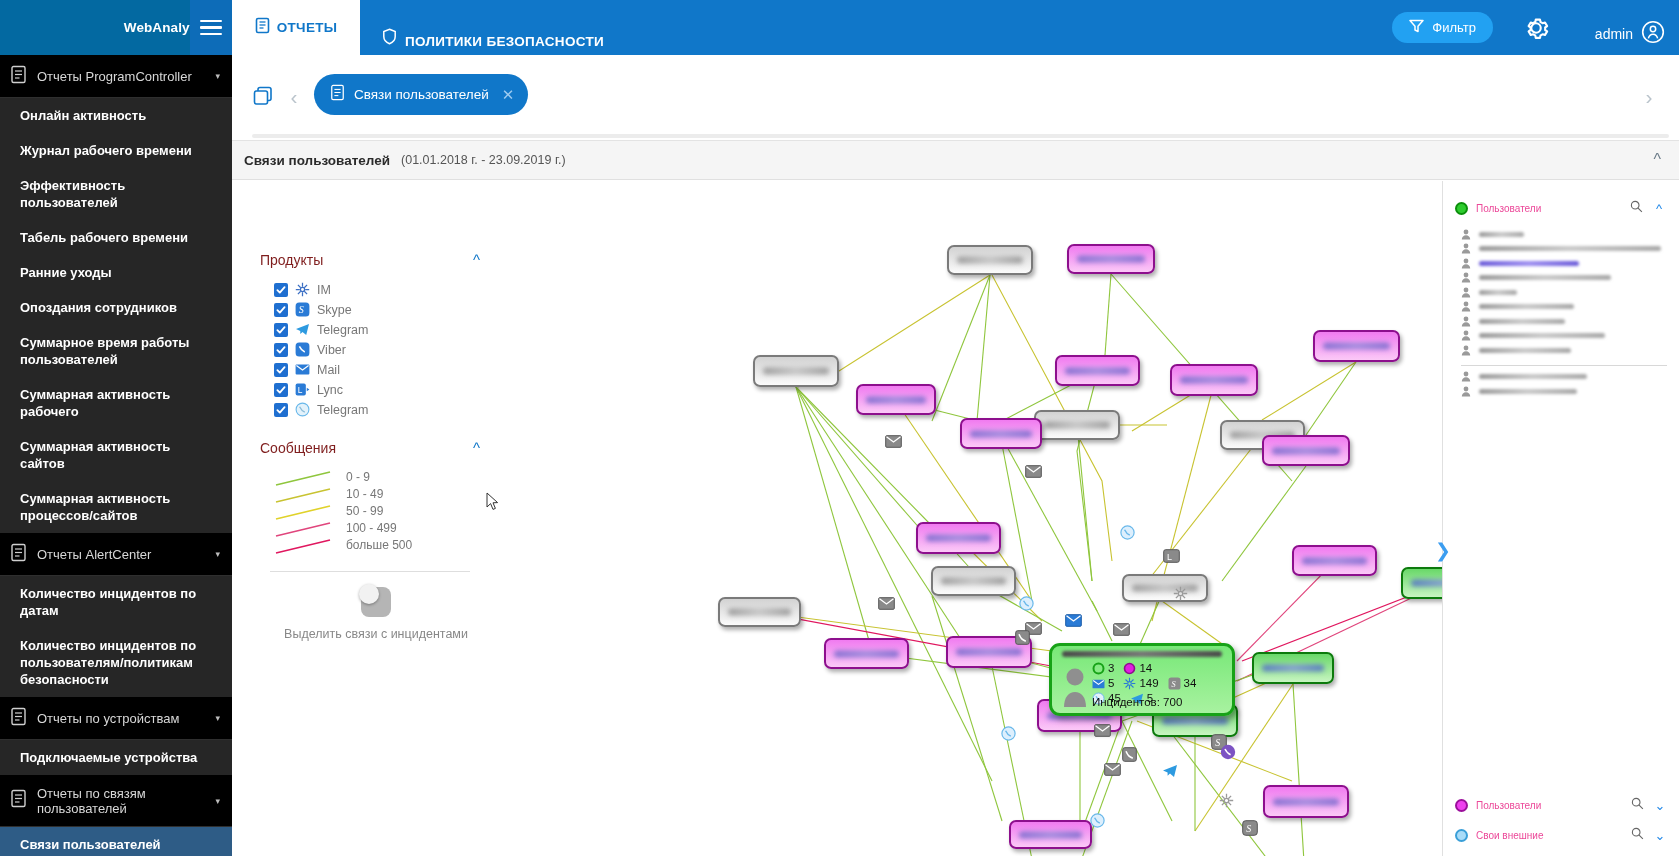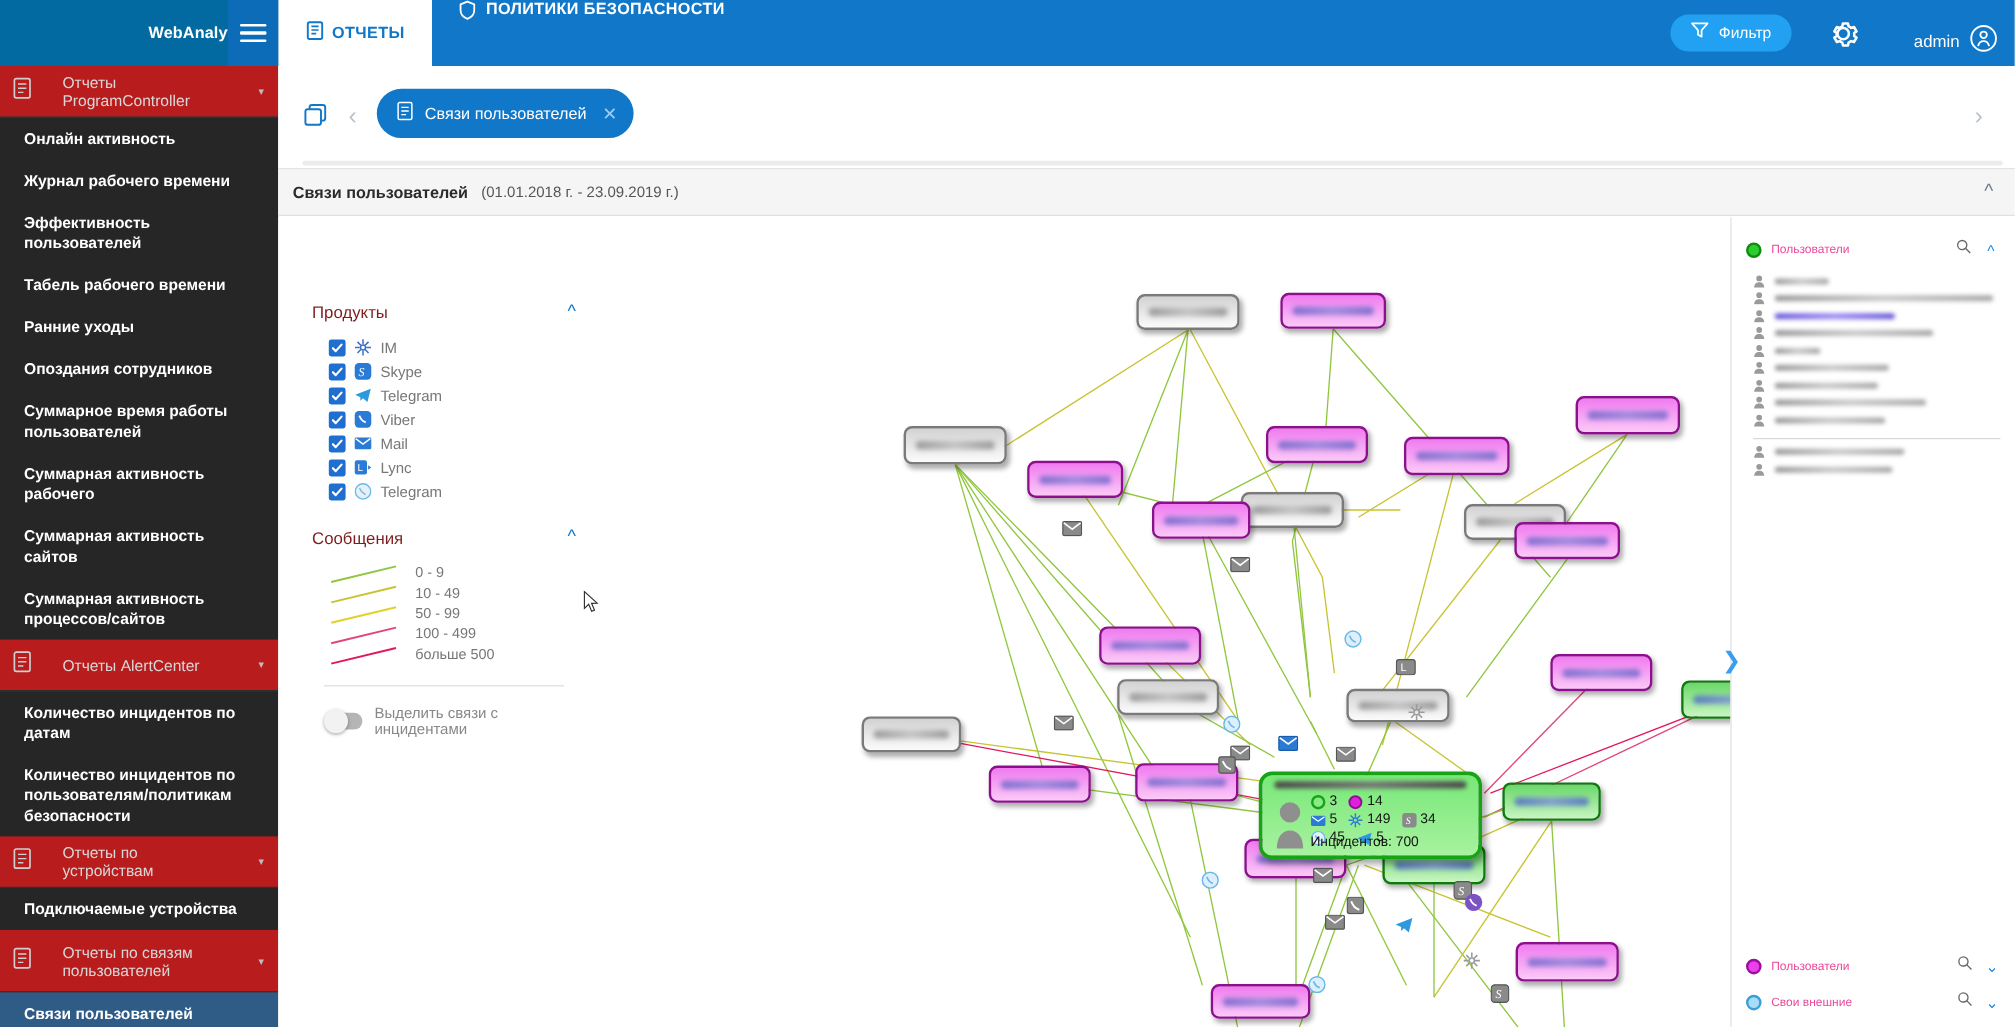--- a/index.html
+++ b/index.html
@@ -24,42 +24,42 @@
   }
   .burger span { display:block; width:22px; height:2.5px; background:#fff; border-radius:1px; }
 
   .tab-reports {
     position:absolute; left:232px; top:0; width:128px; height:55px; background:#fff;
     display:flex; align-items:center; justify-content:center; gap:7px; cursor:pointer;
   }
   .tab-reports .lbl { color:#1077c9; font-size:13.5px; font-weight:bold; letter-spacing:.3px; }
   .tab-policies {
     position:absolute; left:360px; top:0; height:49px;
-    display:flex; align-items:flex-start; gap:8px; padding:0 22px; cursor:pointer;
+    display:flex; align-items:flex-end; gap:8px; padding:0 22px; cursor:pointer;
   }
   .tab-policies .lbl { color:#fff; font-size:13.5px; font-weight:bold; letter-spacing:.3px; }
 
   .filter-btn {
     position:absolute; right:186px; top:12px; height:31px; padding:0 17px;
     background:#22a1f2; border-radius:16px; display:flex; align-items:center; gap:8px;
     cursor:pointer; border:none;
   }
   .filter-btn .lbl { color:#fff; font-size:13px; }
   .gear-btn { position:absolute; right:128px; top:13px; width:30px; height:30px; cursor:pointer; }
   .user-box { position:absolute; right:14px; top:0; height:68px; display:flex; align-items:center; gap:8px; cursor:pointer; }
   .user-box .lbl { color:#fff; font-size:14px; }
 
   
   .sidebar {
     position:absolute; left:0; top:55px; width:232px; height:801px;
     background:#262626; overflow:hidden;
   }
   .grp {
-    background:#b91c1c; height:43px; display:flex; align-items:center;
-    padding:0 12px 0 10px; gap:25px; cursor:pointer; border-bottom:1px solid #2f2f2f;
+    background:#000000; height:43px; display:flex; align-items:center;
+    padding:0 12px 0 10px; gap:10px; cursor:pointer; border-bottom:1px solid #2f2f2f;
   }
   .grp .gl { color:#d8d8d8; font-size:13px; flex:1; line-height:15px; }
   .grp .caret { color:#bdbdbd; font-size:9px; }
   .grp.two { height:52px; }
   .mi {
     padding:9px 14px 9px 20px; color:#fff; font-size:13px; font-weight:bold;
     cursor:pointer; line-height:17px;
   }
   .mi.active { background:#2e5c86; }
   .doc-ico { flex:0 0 17px; }
@@ -98,21 +98,21 @@
   .cb { width:14px; height:14px; background:#1f6fd0; border-radius:2px; display:flex; align-items:center; justify-content:center; flex:0 0 14px; }
   .cb svg { display:block; }
   .prod-row .nm { font-size:12.5px; color:#777; }
   .ic { width:15px; height:15px; flex:0 0 15px; display:flex; align-items:center; justify-content:center; }
 
   .msg-rows { margin:12px 0 0 14px; }
   .msg-row { display:flex; align-items:flex-start; gap:14px; height:17px; }
   .msg-row .line { width:58px; height:17px; flex:0 0 58px; }
   .msg-row .nm { font-size:12px; color:#777; }
   .lg-div { margin:16px 10px 0 10px; height:1px; background:#dedede; }
-  .toggle-row { display:flex; align-items:center; gap:10px; margin:15px 0 0 12px; cursor:pointer; }
+  .toggle-row { display:flex; align-items:center; gap:10px; margin:15px 0 0 12px; cursor:pointer;flex-direction:column; }
   .tgl { width:30px; height:14px; background:#b5b5b5; border-radius:8px; position:relative; flex:0 0 30px; }
   .tgl::after { content:""; position:absolute; left:-2px; top:-3px; width:20px; height:20px; border-radius:50%; background:#f2f2f2; box-shadow:0 1px 3px rgba(0,0,0,.35); }
   .toggle-row .nm { font-size:12.5px; color:#888; }
 
   
   .graph { position:absolute; left:0; top:0; width:1208px; height:675px; }
   .node { position:absolute; border-radius:7px; border:2.5px solid; box-shadow:2px 3px 4px rgba(0,0,0,.32); cursor:pointer; }
   .node.magenta { background:linear-gradient(#f07bf0,#fbc9f7); border-color:#8d0f8d; }
   .node.gray    { background:linear-gradient(#d2d2d2,#fbfbfb); border-color:#7a7a7a; }
   .node.green   { background:linear-gradient(#69d869,#c8f5c2); border-color:#0c7a0c; }

